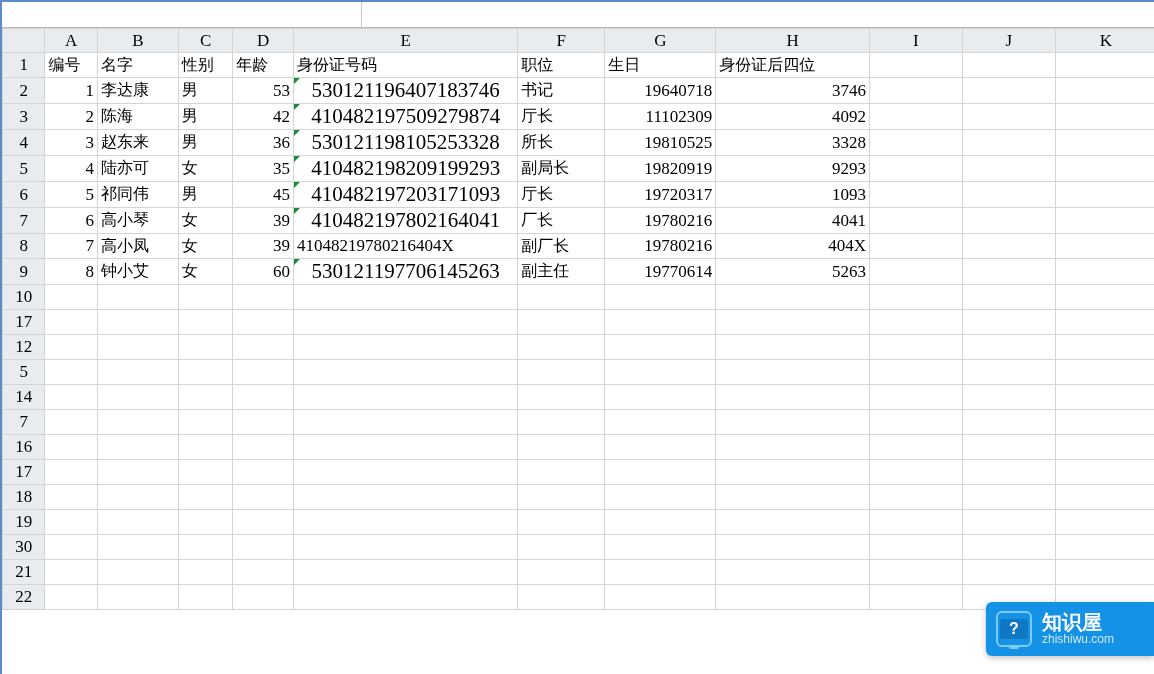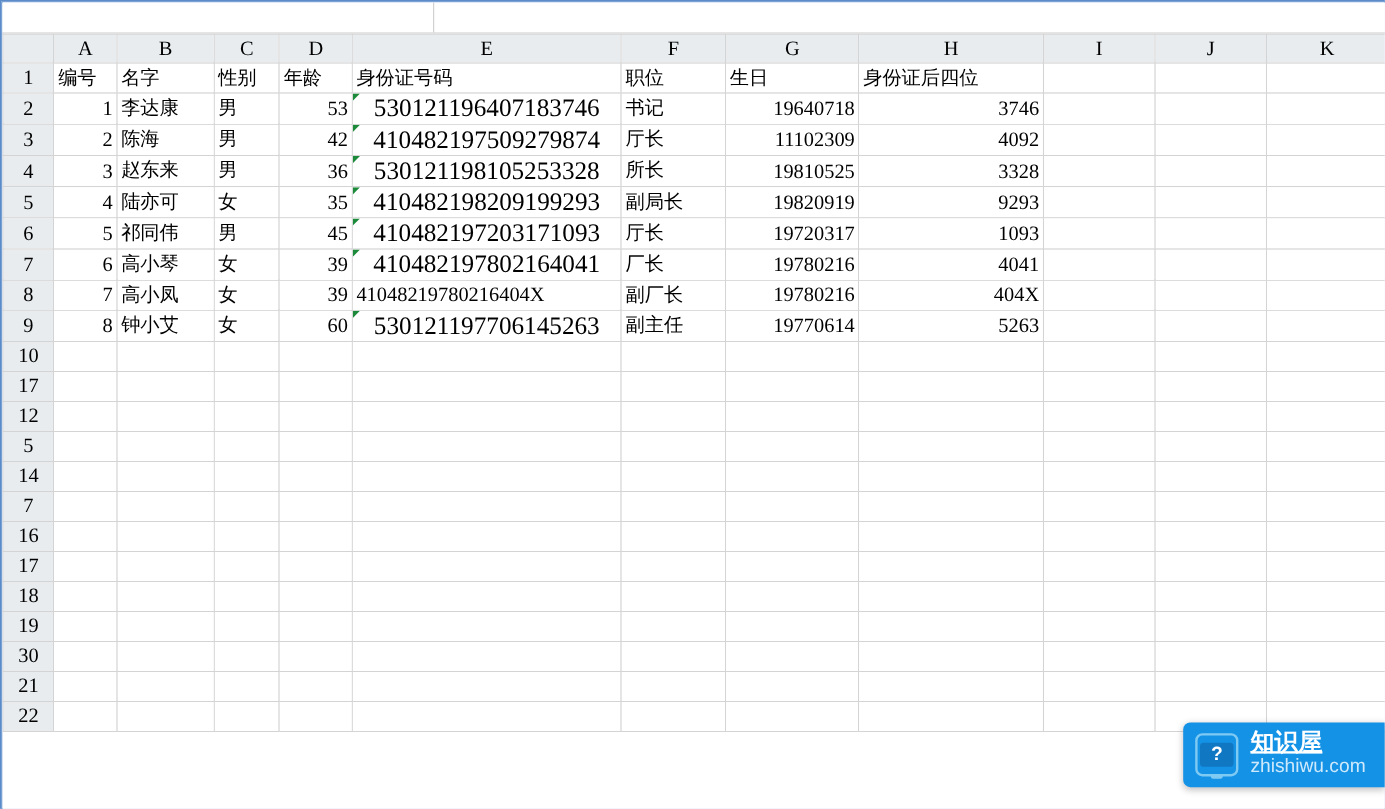--- a/index.html
+++ b/index.html
@@ -111,22 +111,22 @@
     background: #1077c2;
     border-radius: 3px;
     display:flex;align-items:center;justify-content:center;
     color:#fff;font-weight:bold;font-size:16px;
   }
   .badge .ico::after{
     content:""; position:absolute; bottom:-4px; left:50%;
     transform:translateX(-50%);
     width:10px; height:4px; background:#7fcaf3; border-radius:0 0 2px 2px;
   }
-  .badge .t1{font-size:20px; font-weight:bold; line-height:1;text-decoration:underline;}
-  .badge .t2{font-size:16px; color:#cde9fb; line-height:1.2;}
+  .badge .t1{font-size:20px; font-weight:bold; line-height:1;}
+  .badge .t2{font-size:12px; color:#cde9fb; line-height:1.2;}
 </style>
 </head>
 <body>
 
 <div class="formula-bar">
   <div class="name-box"></div>
   <div class="formula-input"></div>
 </div>
 
 <div class="grid-wrap">

